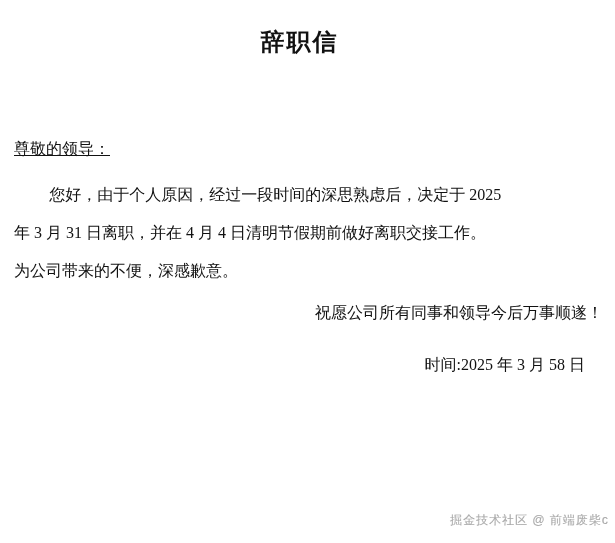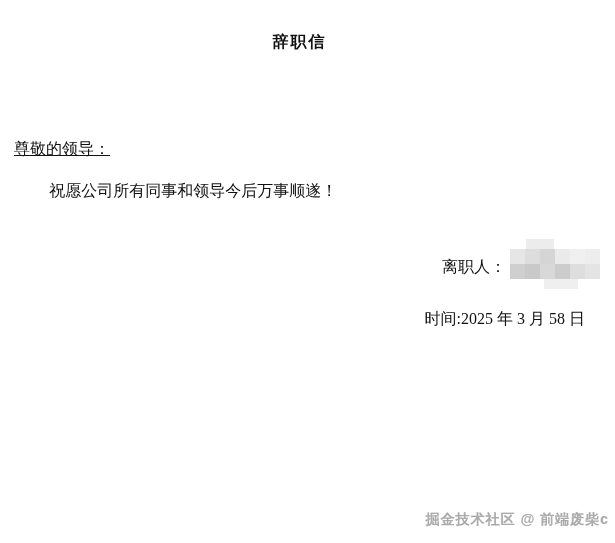--- a/index.html
+++ b/index.html
@@ -12,39 +12,39 @@
     width: 615px;
     height: 543px;
     background: #ffffff;
     overflow: hidden;
     font-family: "Liberation Serif", "DejaVu Serif", serif;
     color: #111111;
   }
   .title {
     margin: 26px 16px 0 0;
     text-align: center;
-    font-size: 16px;
+    font-size: 24px;
     font-weight: bold;
     letter-spacing: 2px;
     line-height: 32px;
   }
   .salutation {
     margin: 72px 0 0 14px;
     font-size: 16px;
     line-height: 38px;
     text-decoration: underline;
   }
   .paragraph {
     margin: 8px 12px 0 14px;
     font-size: 16px;
     line-height: 38px;
   }
   .paragraph .line { white-space: nowrap; }
   .indent { text-indent: 2.2em; }
-  .para2 { margin-top: 4px; }
+  .para2 { margin-top: 4px; text-align: right; }
   .signature-row {
     margin: 38px 15px 0 0;
     font-size: 16px;
     line-height: 38px;
     text-align: right;
     white-space: nowrap;
   }
   .date-row {
     margin: 14px 30px 0 0;
     font-size: 16px;
@@ -83,58 +83,43 @@
     position: absolute;
     left: 34px; bottom: -10px;
     width: 34px; height: 10px;
     background: #efefef;
   }
   .watermark {
     position: absolute;
     right: 6px;
     bottom: 14px;
     font-family: "Liberation Sans", "DejaVu Sans", sans-serif;
-    font-size: 14px;
-    font-weight: bold;
+    font-size: 12px;
+    font-weight: normal;
     color: #ababab;
     text-shadow: 1px 1px 0 #ffffff, 2px 2px 1px rgba(255,255,255,0.9), -0.5px -0.5px 0 rgba(130,130,130,0.35);
     letter-spacing: 1px;
     white-space: nowrap;
   }
 </style>
 </head>
 <body>
 
 <div class="page">
 
   <h1 class="title">辞职信</h1>
 
   <p class="salutation">尊敬的领导：</p>
 
+  <div class="paragraph">
+    <div class="line indent">您好，由于个人原因，经过一段时间的深思熟虑后，决定于 2025</div>
+    <div class="line">年 3 月 31 日离职，并在 4 月 4 日清明节假期前做好离职交接工作。</div>
+    <div class="line">为公司带来的不便，深感歉意。</div>
+  </div>
 
   <div class="paragraph para2 indent">祝愿公司所有同事和领导今后万事顺遂！</div>
 
-  <div class="signature-row">
-    <span>离职人：</span><span class="mosaic">
-      <span class="above"></span>
-      <span class="cells">
-        <span class="c1"></span>
-          <span class="c2"></span>
-          <span class="c3"></span>
-          <span class="c4"></span>
-          <span class="c5"></span>
-          <span class="c6"></span>
-          <span class="c7"></span>
-          <span class="c8"></span>
-          <span class="c9"></span>
-          <span class="c10"></span>
-          <span class="c11"></span>
-          <span class="c12"></span>
-      </span>
-      <span class="below"></span>
-    </span>
-  </div>
 
   <div class="date-row">时间:2025 年 3 月 58 日</div>
 
   <div class="watermark">掘金技术社区 @ 前端废柴c</div>
 
 </div>
 
 </body></html>

